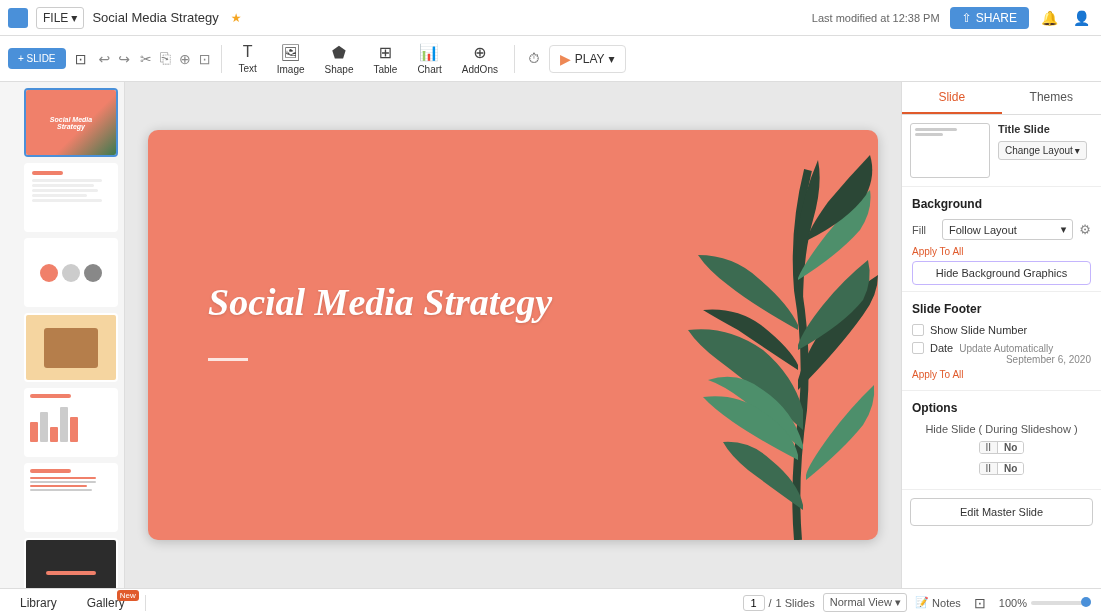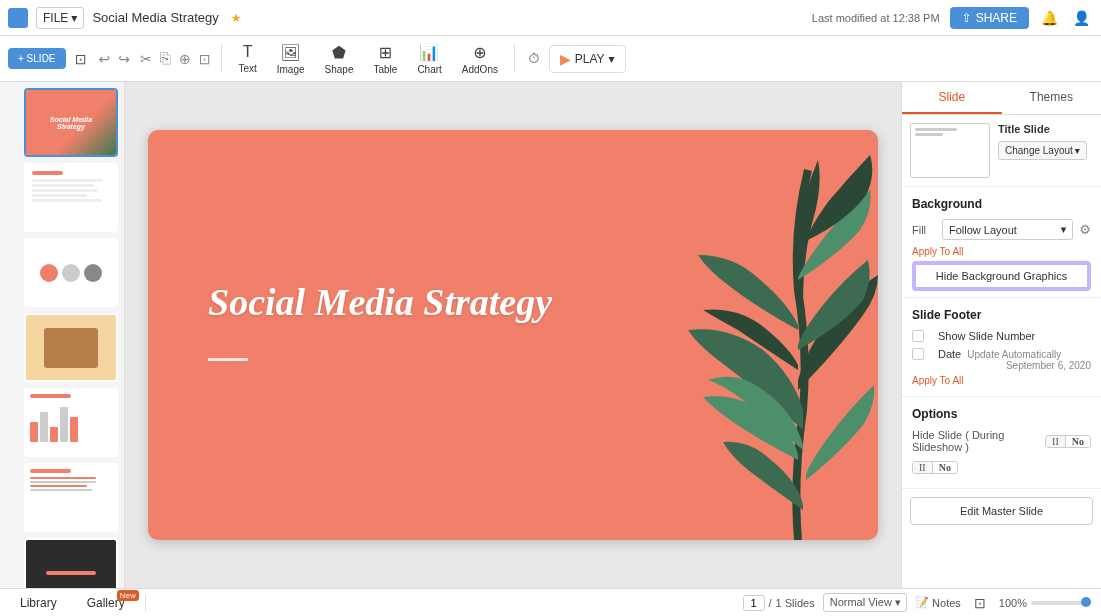--- a/index.html
+++ b/index.html
@@ -65,36 +65,36 @@
     .change-layout-btn { font-size: 10px; color: #333; border: 1px solid #ccc; border-radius: 3px; padding: 3px 6px; cursor: pointer; display: flex; align-items: center; gap: 2px; background: #f7f7f7; }
 
     
     .section { padding: 10px 10px 6px; border-bottom: 1px solid #eee; }
     .section-title { font-size: 12px; font-weight: 700; color: #222; margin-bottom: 8px; }
     .fill-row { display: flex; align-items: center; gap: 6px; margin-bottom: 6px; }
     .fill-label { font-size: 11px; color: #555; width: 24px; }
     .fill-dropdown { display: flex; align-items: center; gap: 19px; border: 1px solid #ccc; border-radius: 3px; padding: 3px 6px; font-size: 11px; color: #333; cursor: pointer; background: #fff; flex: 1; }
     .settings-icon { margin-left: auto; color: #888; font-size: 13px; cursor: pointer; }
     .apply-to-all { color: #e05a2b; font-size: 10px; text-align: left; cursor: pointer; margin-bottom: 4px; }
-    .hide-bg-btn { width: 100%; padding: 5px; border: 4px solid #c4b5fd; border-radius: 4px; font-size: 11px; color: #333; cursor: pointer; background: #fff; text-align: center; }
+    .hide-bg-btn { width: 100%; padding: 5px; border: 1px solid #c4b5fd; border-radius: 4px; font-size: 11px; color: #333; cursor: pointer; background: #fff; text-align: center; }
 
     
     .checkbox-row { display: flex; align-items: center; gap: 6px; margin-bottom: 6px; }
     .cb { width: 12px; height: 12px; border: 1px solid #ccc; border-radius: 2px; background: #fff; }
-    .cb-label { font-size: 11px; color: #333; margin-left: 8px; }
+    .cb-label { font-size: 11px; color: #333; }
     .footer-input { border: 1px solid #e05a2b; border-radius: 3px; padding: 3px 6px; font-size: 10px; color: #aaa; width: 100%; margin-bottom: 6px; background: #fff; }
     .date-row { display: flex; align-items: center; gap: 6px; margin-bottom: 4px; }
     .date-value { font-size: 10px; color: #888; margin-top: -4px; margin-bottom: 4px; text-align: right; }
     .update-auto { font-size: 10px; color: #888; }
 
     
-    .option-row { display: flex; align-items: center; gap: 6px; margin-bottom: 8px; }
+    .option-row { display: flex; align-items: center; gap: 6px; margin-bottom: 8px; flex-direction: column; }
     .option-label { font-size: 11px; color: #555; flex: 1; }
     .toggle-group { display: flex; border: 1px solid #ccc; border-radius: 3px; overflow: hidden; }
-    .toggle-opt { padding: 0 6px; font-size: 10px; color: #555; cursor: pointer; background: #f7f7f7; border-right: 1px solid #ccc; font-family: Liberation Serif, serif; }
+    .toggle-opt { padding: 0 6px; font-size: 10px; color: #555; cursor: pointer; background: #f7f7f7; border-right: 1px solid #ccc; }
     .toggle-opt:last-child { border-right: none; }
     .toggle-opt.active { background: #fff; font-weight: 600; }
 
     
     .bottom-bar { display: flex; align-items: center; height: 28px; background: #fff; border-top: 1px solid #ddd; padding: 0 10px; gap: 10px; }
     .bottom-tab { display: flex; align-items: center; gap: 4px; padding: 4px 10px; font-size: 12px; cursor: pointer; color: #333; border-radius: 4px; position: relative; justify-content: center; }
     .bottom-tab.active { font-weight: 500; }
     .new-badge { background: #e05a2b; color: #fff; font-size: 8px; padding: 1px 3px; border-radius: 3px; position: absolute; top: -2px; right: -4px; }
     .bottom-sep { width: 1px; height: 16px; background: #ddd; }
     .bottom-right { margin-left: auto; display: flex; align-items: center; gap: 8px; font-size: 11px; color: #555; }

